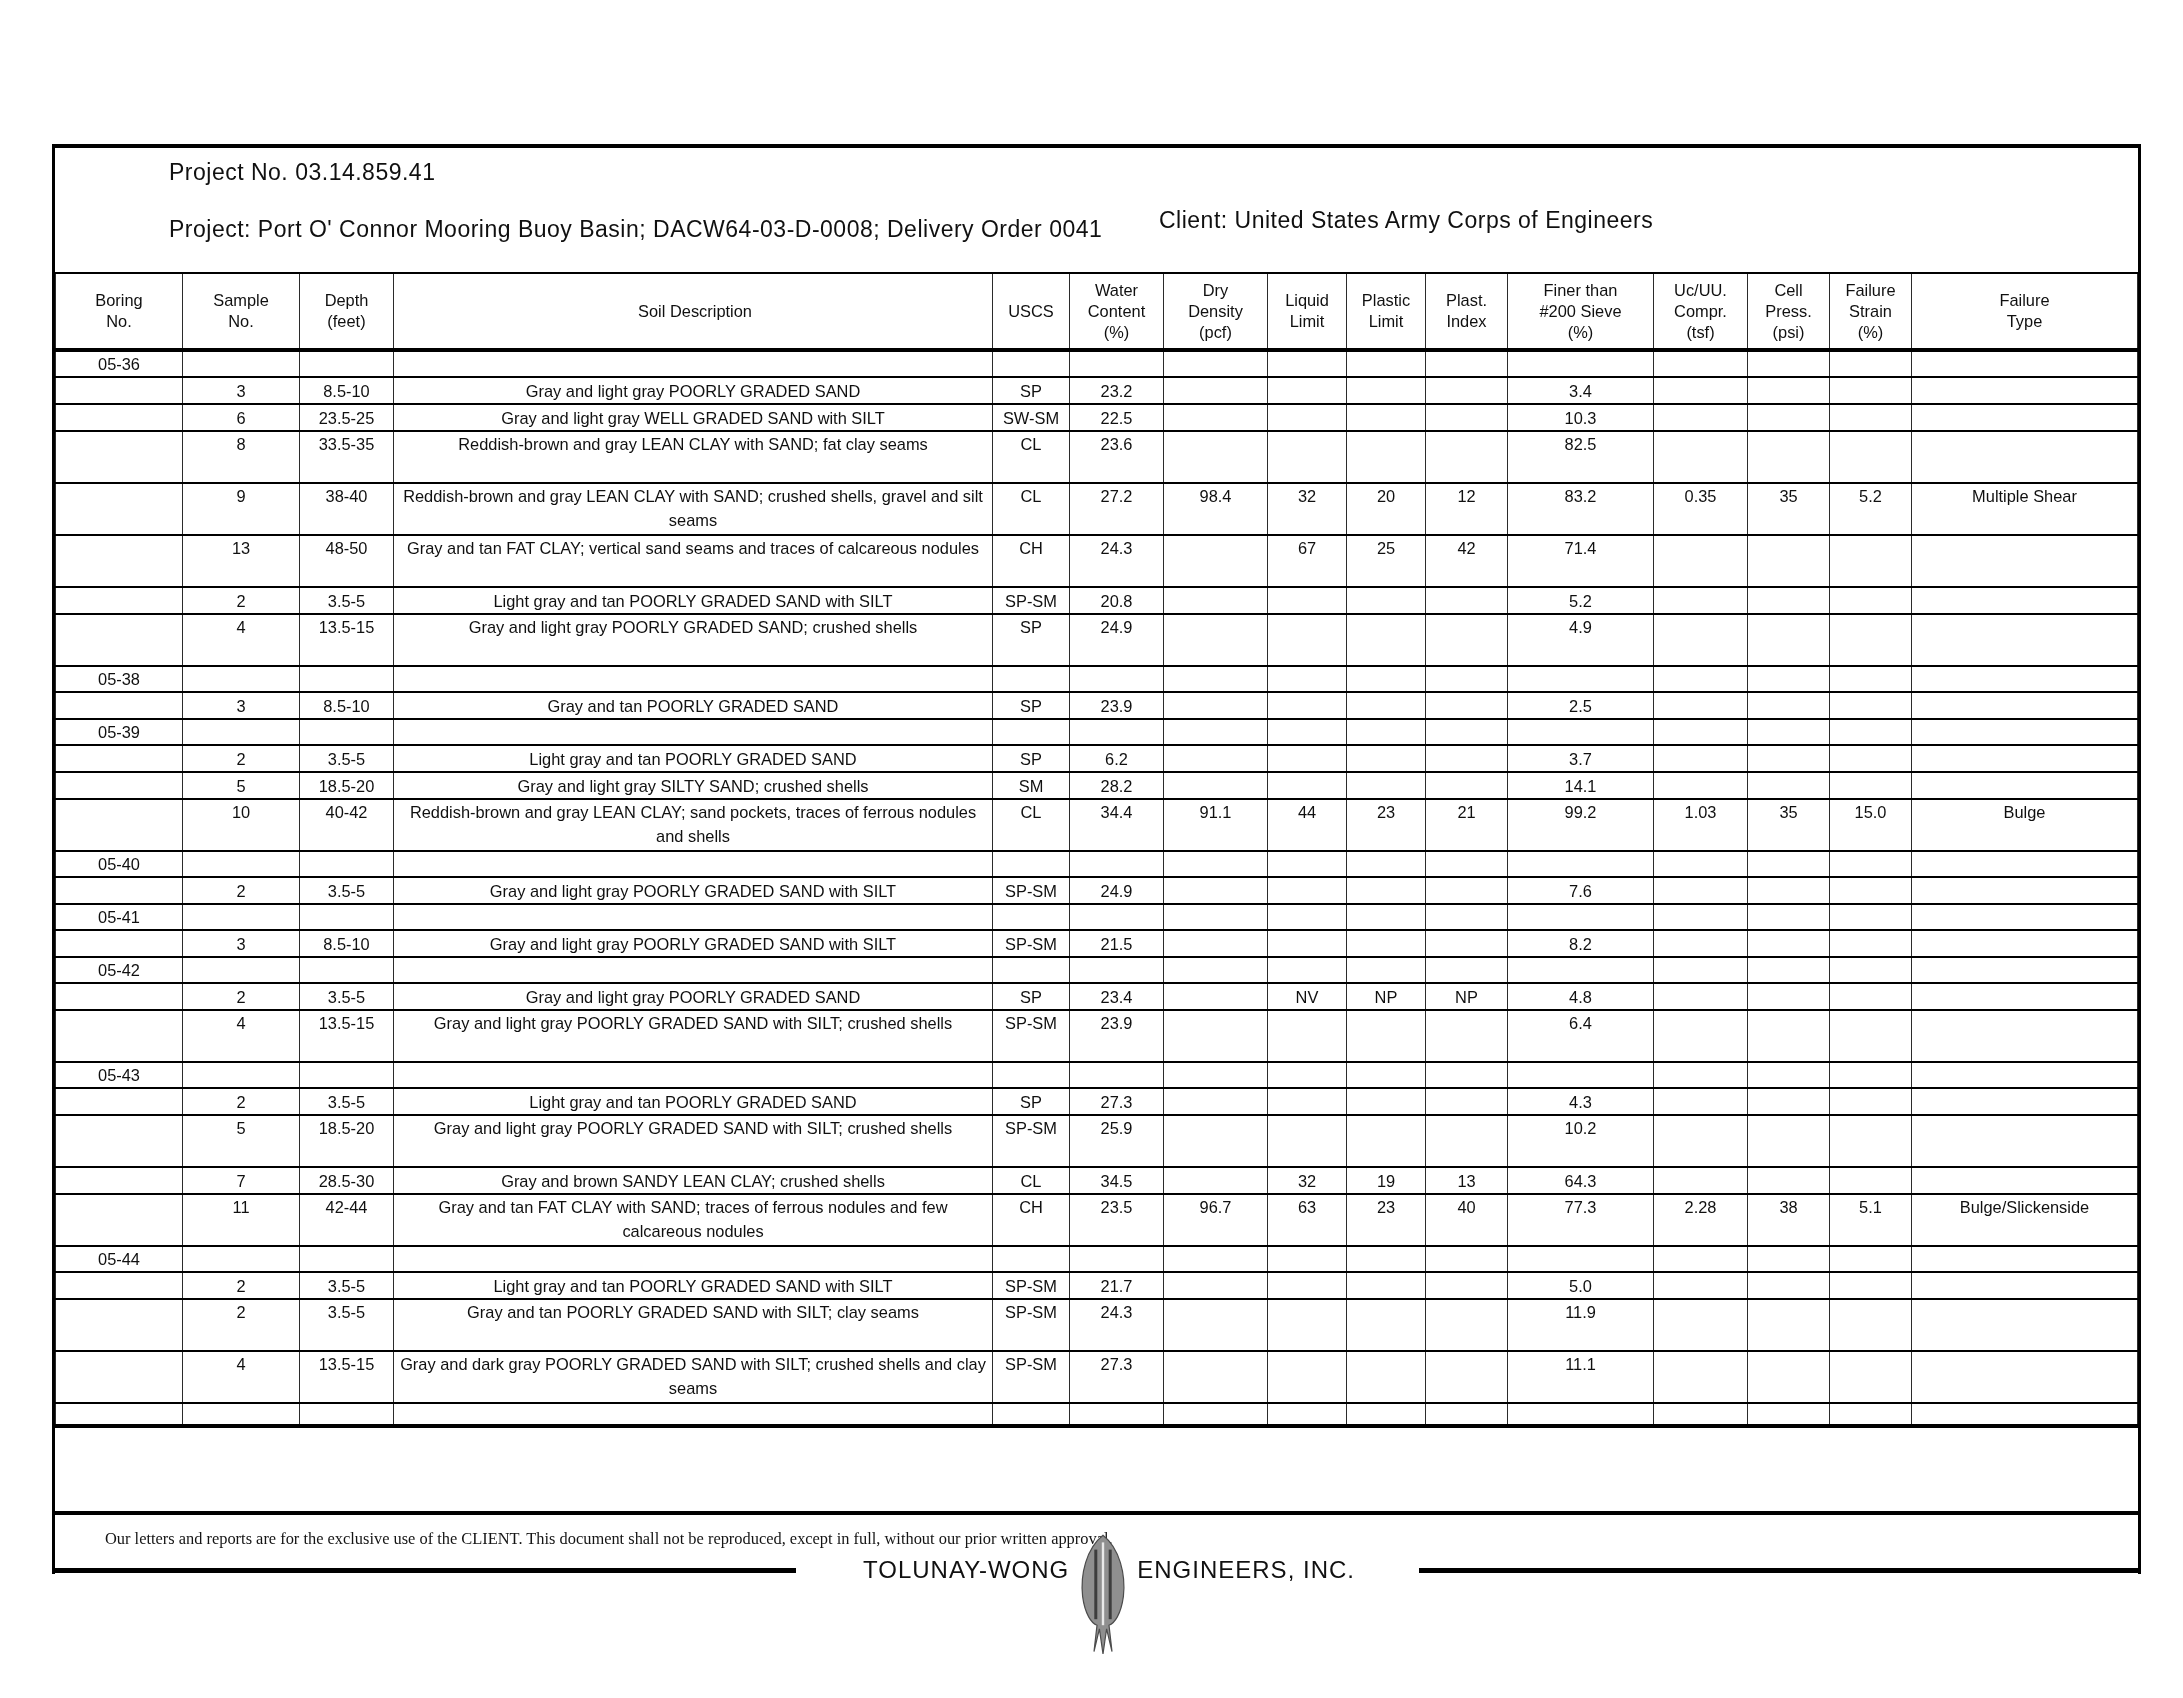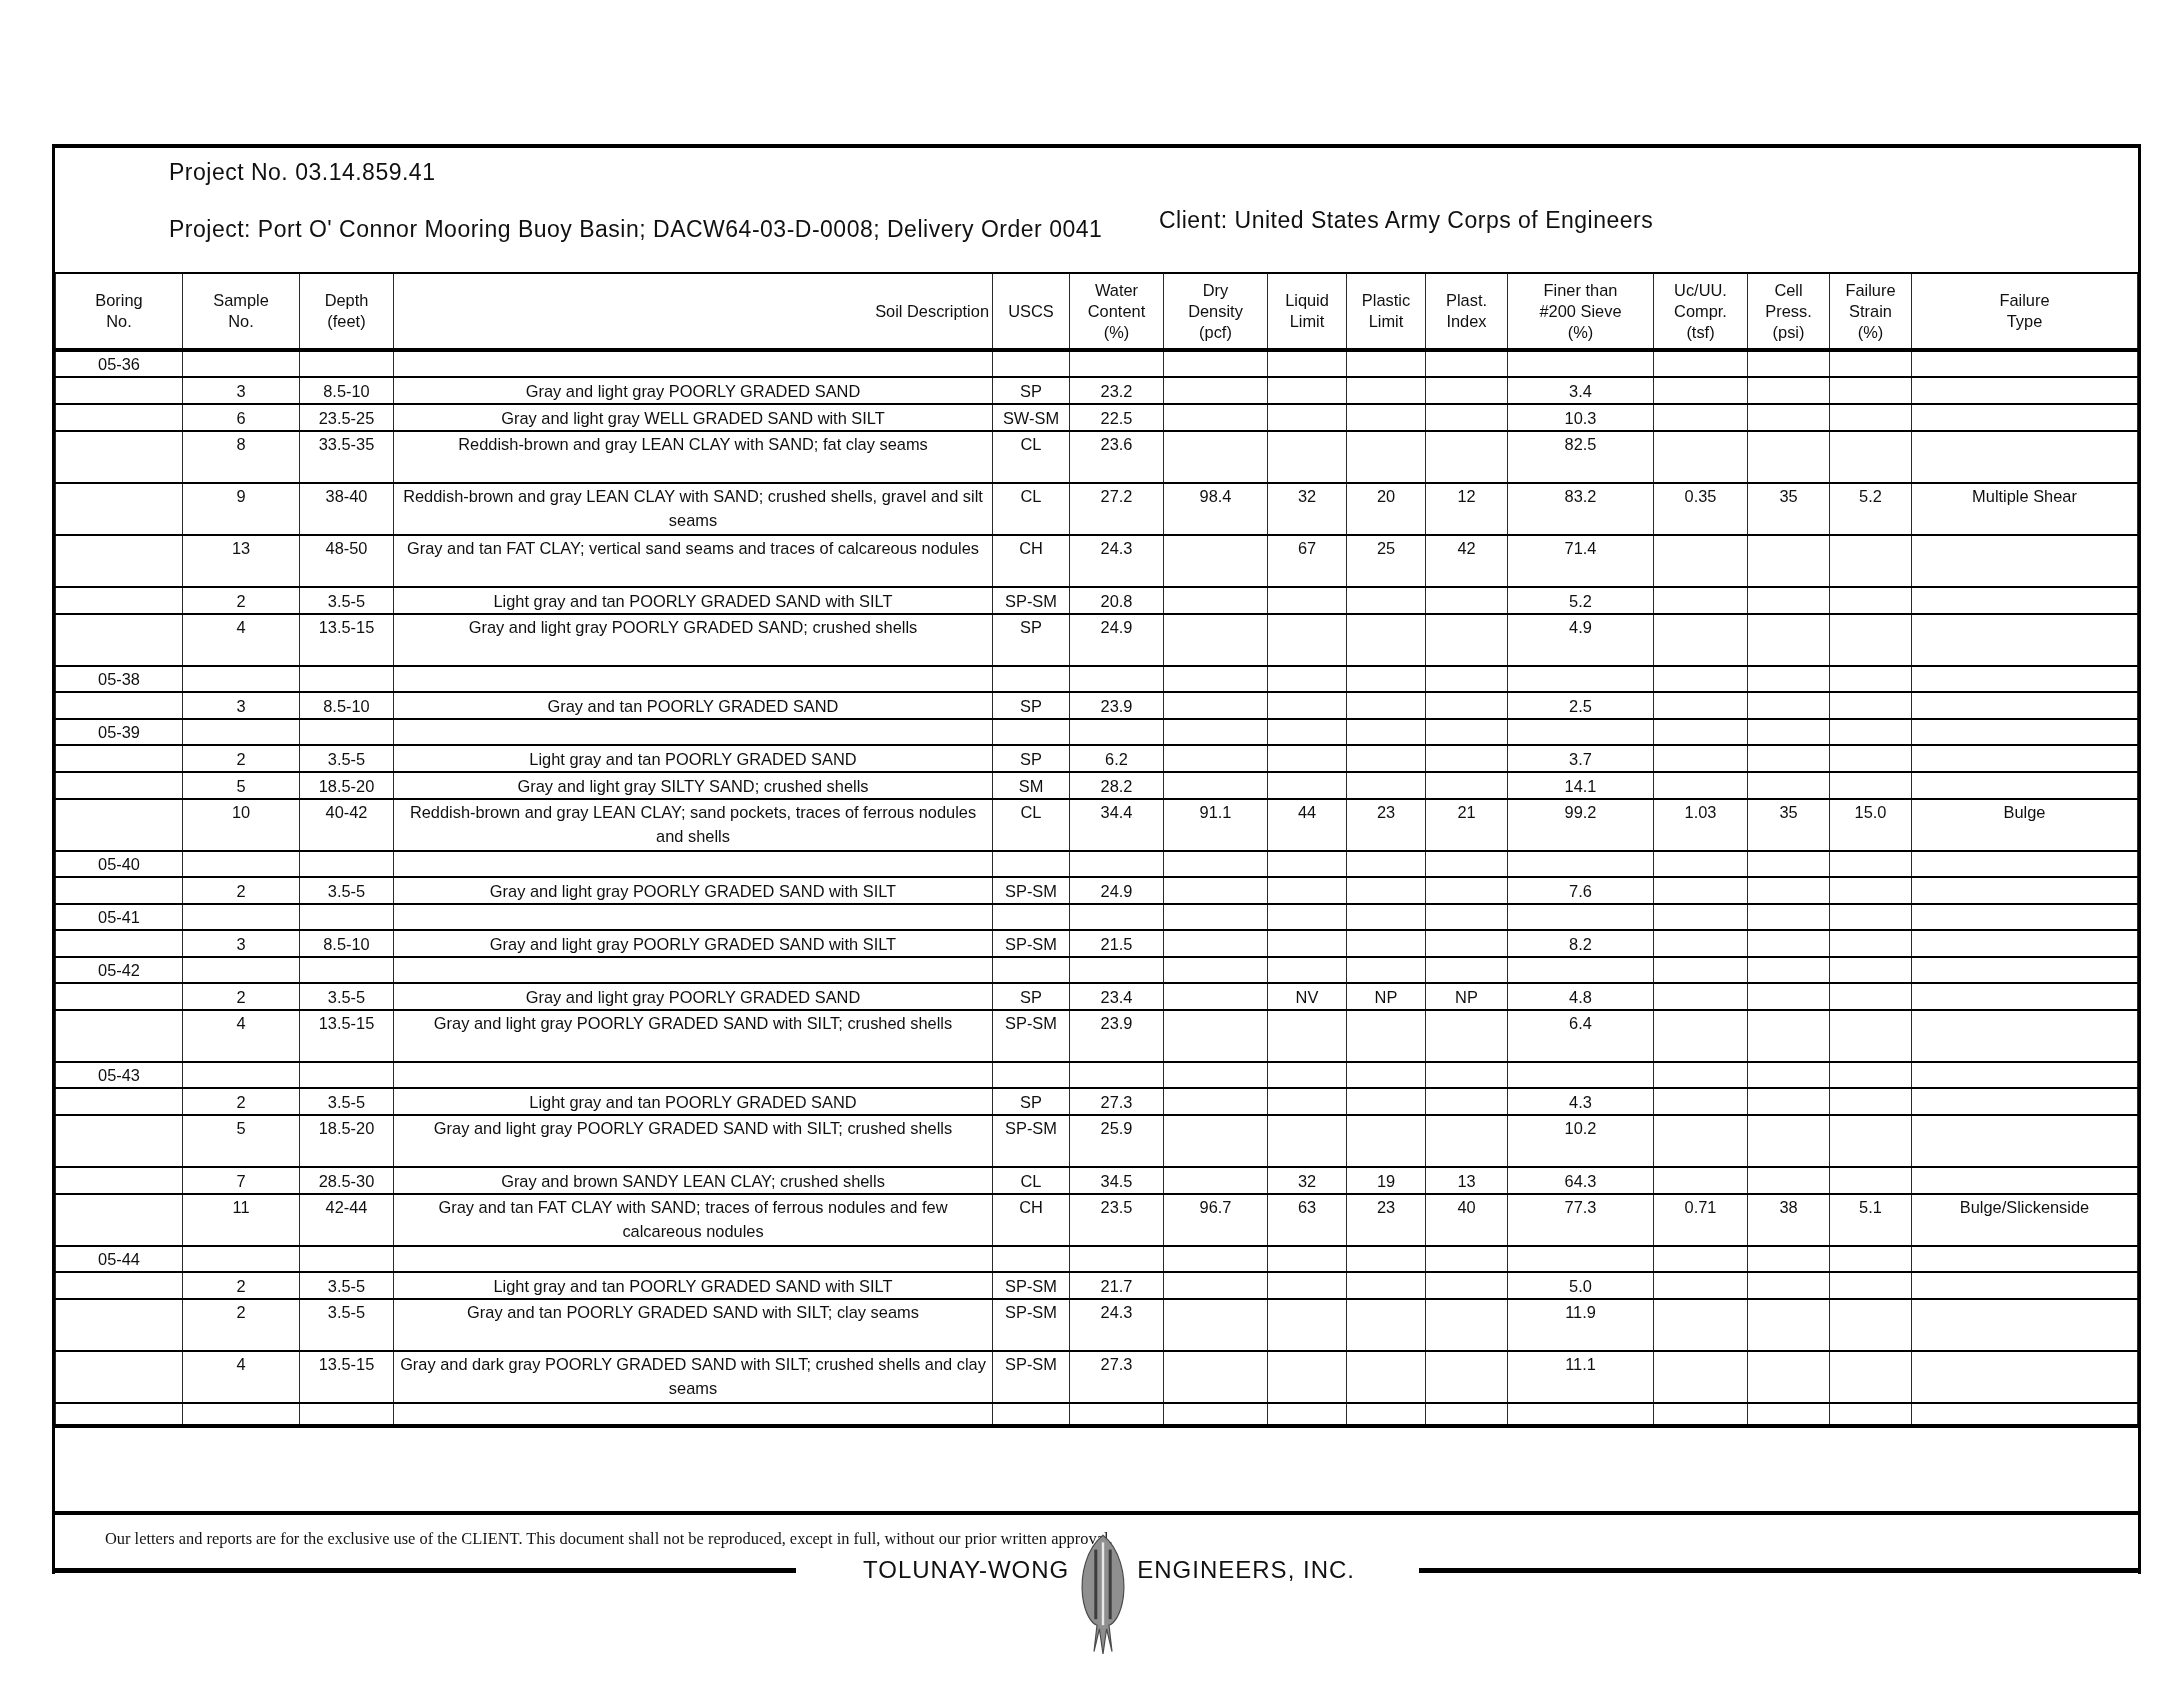--- a/index.html
+++ b/index.html
@@ -14,21 +14,21 @@
   .hdr .l1b{left:1104px;top:11px;margin-top:48px;}
   .hdr .l2a{left:114px;top:68px;}
   
   table.main{position:absolute;left:0;top:124px;width:2083px;table-layout:fixed;
              border-collapse:collapse;}
   table.main th,table.main td{border-left:1.5px solid #2b2b2b;border-right:1.5px solid #2b2b2b;
              border-top:2.5px solid #000;font-size:16.4px;color:#101010;
              overflow:hidden;padding:0 3px;}
   table.main th{height:74px;font-weight:normal;white-space:pre-line;line-height:21px;
              text-align:center;vertical-align:middle;border-bottom:4.5px solid #000;}
-  table.main th.L{text-align:right;padding-left:7px;}
+  table.main th.L{text-align:center;padding-left:7px;}
   table.main td{text-align:center;line-height:24px;}
   tr.b td{height:23px;vertical-align:middle;}
   tr.s td{height:25px;vertical-align:middle;}
   tr.d td{height:50px;vertical-align:top;}
   tr.e td{height:20px;}
   tr:last-child td{border-bottom:4.5px solid #000;}
   td.L{text-align:left;padding-left:7px;}
   td.boring{font-size:17px;}
   
   .note{position:absolute;left:0;bottom:0;width:100%;height:59px;
@@ -544,21 +544,21 @@
             <td>11</td>
             <td>42-44</td>
             <td class="L">Gray and tan FAT CLAY with SAND; traces of ferrous nodules and few calcareous nodules</td>
             <td>CH</td>
             <td>23.5</td>
             <td>96.7</td>
             <td>63</td>
             <td>23</td>
             <td>40</td>
             <td>77.3</td>
-            <td>0.71</td>
+            <td>2.28</td>
             <td>38</td>
             <td>5.1</td>
             <td class="L">Bulge/Slickenside</td>
           </tr>
           <tr class="b">
             <td class="boring">05-44</td>
             <td></td>
             <td></td>
             <td class="L"></td>
             <td></td>

